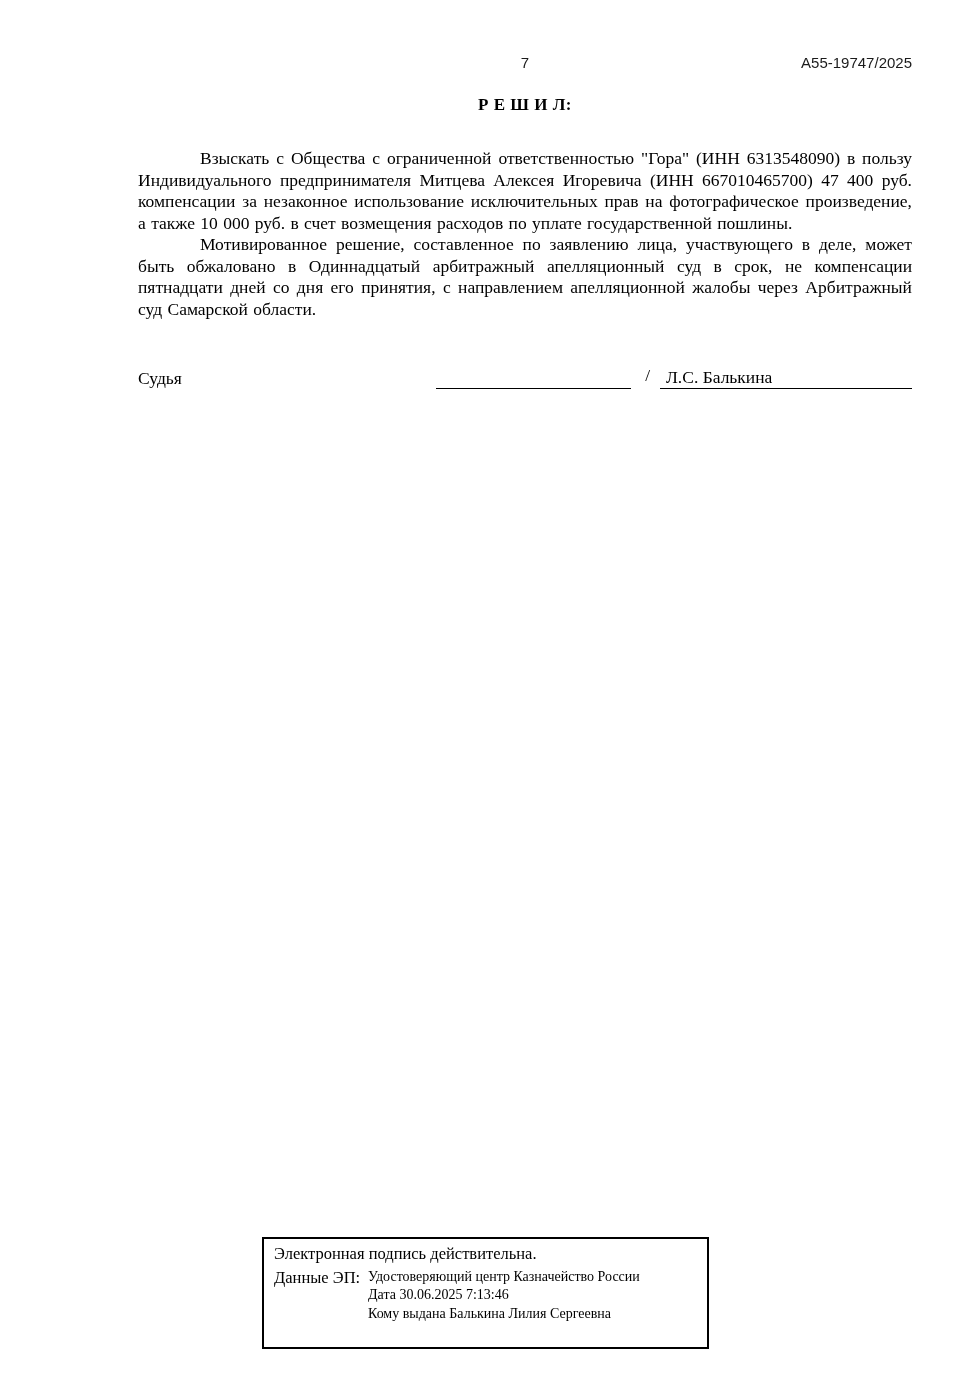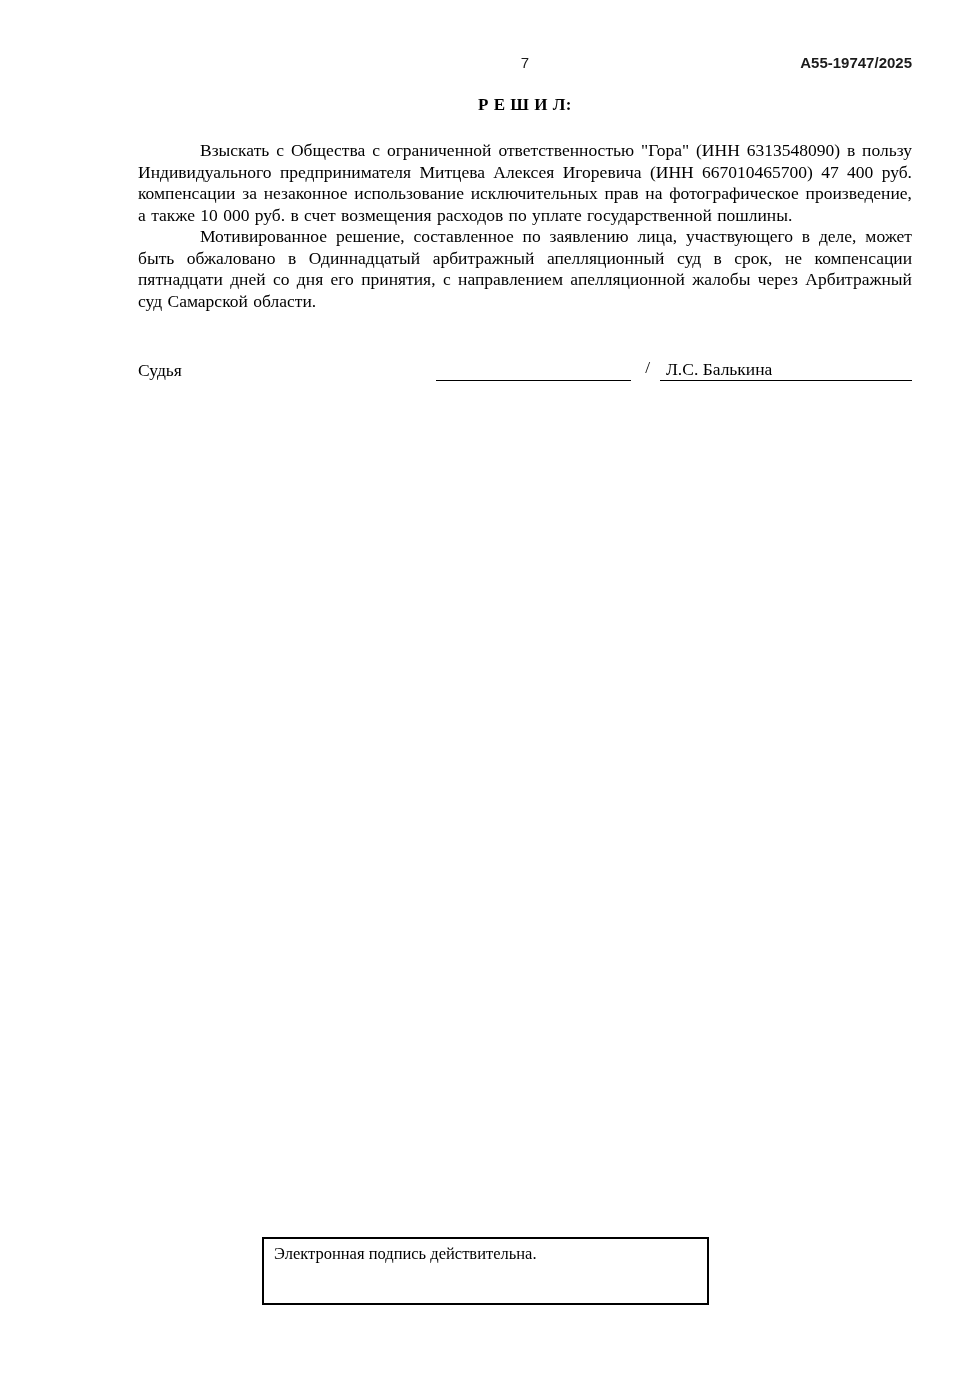--- a/index.html
+++ b/index.html
@@ -33,34 +33,33 @@
   }
   .page-number {
     display: block;
     text-align: center;
     width: 100%;
   }
   .case-number {
     position: absolute;
     right: 0;
     top: 0;
-    font-weight: bold;
   }
   
   .ruling-heading {
     margin-top: 21px;
     text-align: center;
     font-size: 17px;
     line-height: 23px;
     font-weight: bold;
     letter-spacing: 0.5px;
   }
   
   .body-text {
-    margin-top: 24px;
+    margin-top: 32px;
   }
   .body-text p {
     margin: 0;
     font-size: 17.5px;
     line-height: 21.5px;
     text-align: justify;
     text-indent: 62px;
     word-spacing: 1px;
   }
   
@@ -95,21 +94,21 @@
     border-bottom: 1.5px solid #000;
     padding-left: 6px;
     height: 22px;
   }
   
   .esign-stamp {
     position: absolute;
     left: 262px;
     top: 1237px;
     width: 447px;
-    height: 68px;
+    height: 112px;
     box-sizing: border-box;
     border: 2px solid #000;
     padding: 5px 10px 0 10px;
     background: #ffffff;
   }
   .esign-title {
     font-size: 16.5px;
     line-height: 20px;
   }
   .esign-data-row {
@@ -153,14 +152,22 @@
       <span class="signature-spacer"></span>
       <span class="signature-line-blank"></span>
       <span class="signature-separator">/</span>
       <span class="signature-line-name">Л.С. Балькина</span>
     </div>
 
   </div>
 
   <div class="esign-stamp">
     <div class="esign-title">Электронная подпись действительна.</div>
+    <div class="esign-data-row">
+      <div class="esign-data-label">Данные ЭП:</div>
+      <div class="esign-data-lines">
+        <div>Удостоверяющий центр Казначейство России</div>
+        <div>Дата 30.06.2025 7:13:46</div>
+        <div>Кому выдана Балькина Лилия Сергеевна</div>
+      </div>
+    </div>
   </div>
 </div>
 
 </body></html>

